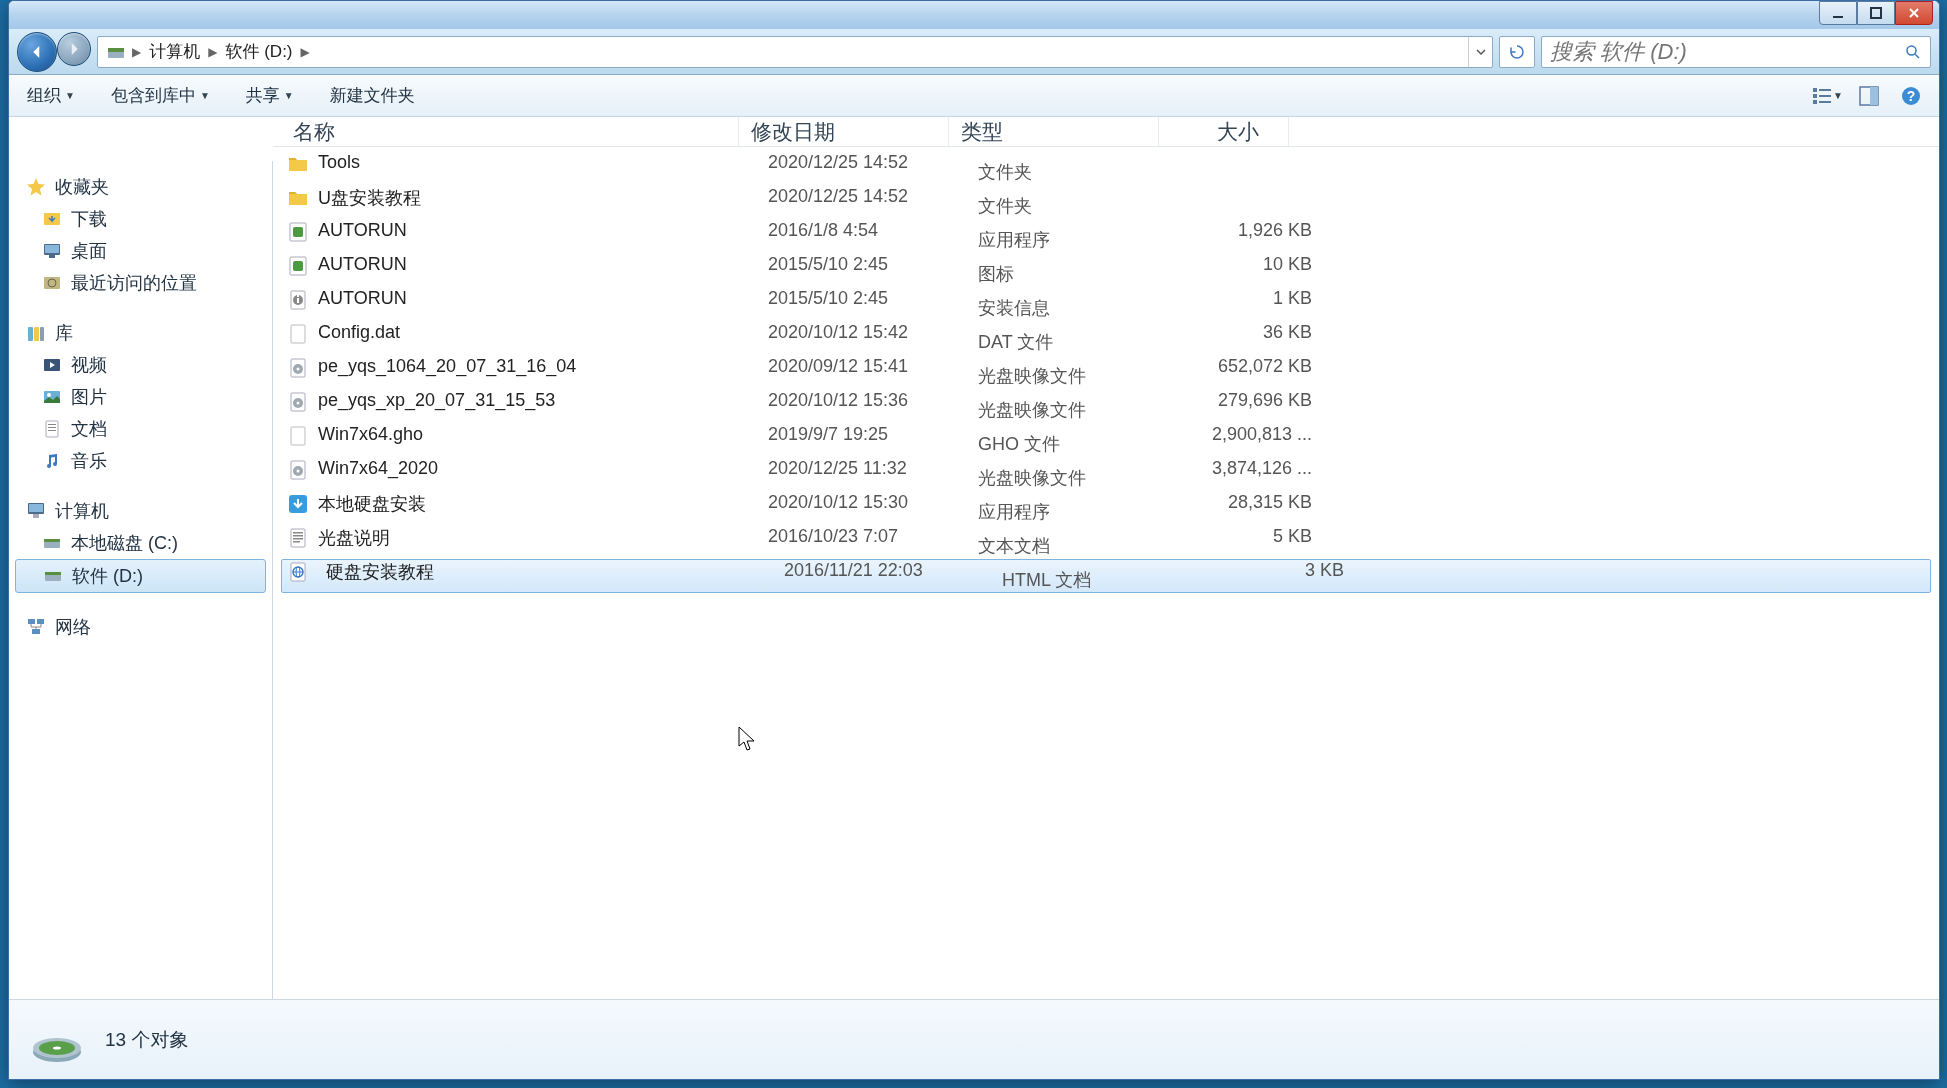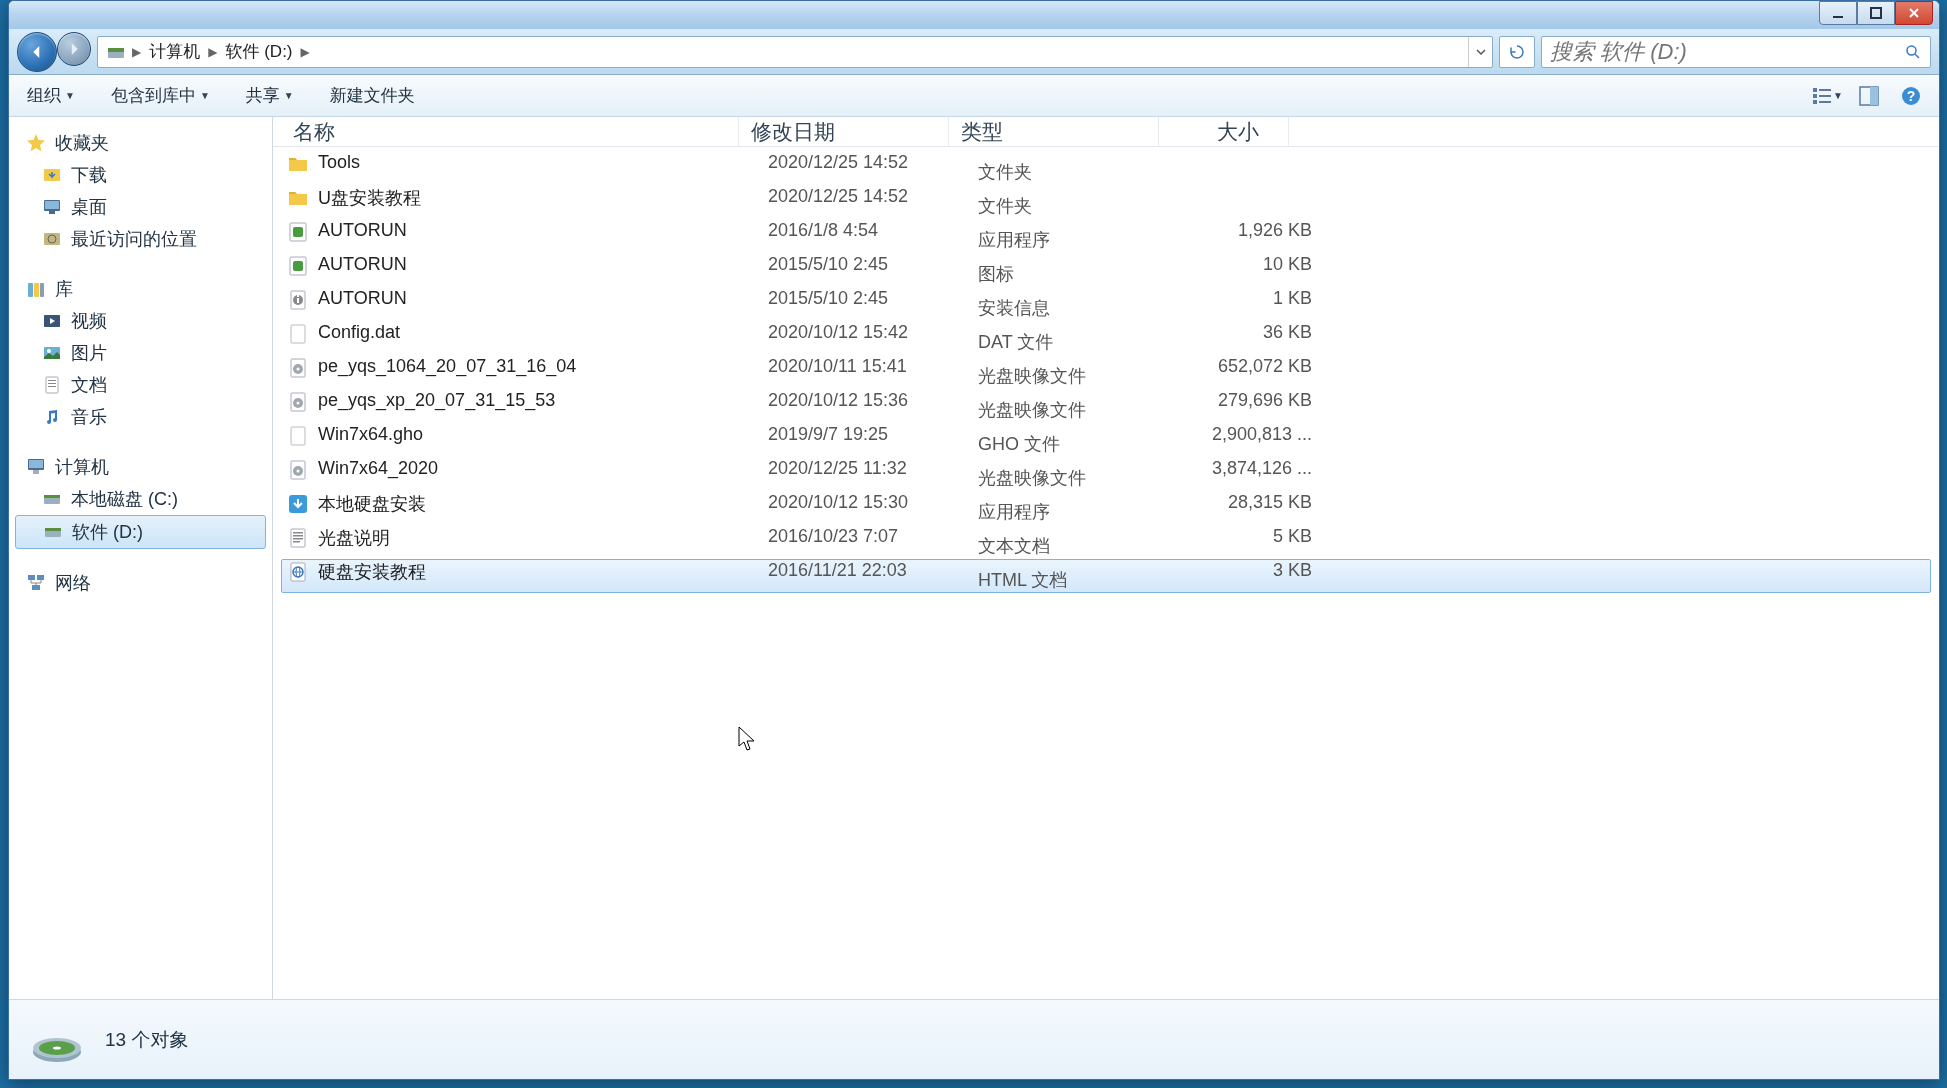--- a/index.html
+++ b/index.html
@@ -26,36 +26,36 @@
 .refresh-btn { width:36px; height:32px; display:flex; align-items:center; justify-content:center; border:1px solid #8aabc8; background:#fff; cursor:pointer; border-radius:2px;}
 .searchbox { width: 390px; height:32px; background:#fff; border:1px solid #8aabc8; display:flex; align-items:center; padding: 0 8px; border-radius:2px;}
 .searchbox input { flex:1; border:none; outline:none; font-size:22px; color:#888; font-style:italic; background:transparent;}
 .searchbox .search-icon { width:18px; height:18px;}
 .toolbar { height: 42px; background: linear-gradient(to bottom,#f7fbfd,#e5f0f8); border-bottom:1px solid #c5d6e5; display:flex; align-items:center; padding: 0 12px; gap: 24px;}
 .tb-btn { display:flex; align-items:center; gap:4px; font-size:17px; color:#234; cursor:pointer; padding: 4px 6px;}
 .tb-dd { font-size:10px; color:#345;}
 .tb-right { margin-left:auto; display:flex; align-items:center; gap:10px;}
 .tb-icon-btn { width:32px; height:28px; display:flex;align-items:center;justify-content:center; cursor:pointer;}
 .body-area { display:flex; height: calc(100% - 28px - 46px - 42px - 80px); }
-.sidebar { width: 264px; border-right:1px solid #d0d8e0; background:#fff; padding: 10px 0; overflow:auto;}
+.sidebar { width: 264px; border-right:1px solid #d0d8e0; background:#fff; padding: 10px 0; overflow:auto;margin-top:44px;}
 .side-group { margin-bottom: 18px;}
 .side-item { display:flex; align-items:center; gap:8px; padding: 4px 8px 4px 32px; font-size:18px; color:#234; cursor:pointer;}
 .side-header { padding-left:16px; font-size:18px; color:#234; display:flex; gap:8px; align-items:center; padding-top:4px; padding-bottom:4px;}
 .side-item.selected { background: linear-gradient(to bottom,#e5f1fb,#cce5f7); border:1px solid #7fb4e1; border-radius:3px; margin:0 6px; padding-left:26px;}
 .side-icon { width:22px; height:22px; display:inline-flex; align-items:center; justify-content:center; flex-shrink:0;}
 .file-area { flex:1; background:#fff; overflow:auto;}
 .file-header { display:flex; height:30px; border-bottom:1px solid #e0e6ec; align-items:center; padding-left: 8px;}
 .fh-col { font-size:21px; color:#345; padding-left: 12px; border-right:1px solid #e8ecef; height:100%; display:flex; align-items:center; cursor:pointer;}
 .col-name { width: 458px;}
 .col-date { width: 210px; text-align: right;}
 .col-type { width: 210px;}
 .col-size { width: 130px; justify-content:flex-end; padding-right:29px;}
 .file-list { padding: 4px 8px;}
 .file-row { display:flex; align-items:flex-start; height:34px; padding-left: 4px; cursor:pointer; border:1px solid transparent; border-radius:2px;}
-.file-row.selected { background: linear-gradient(to bottom,#eaf4fd,#d3e8fa); border:1px solid #7fb4e1;}
+.file-row.selected { background: linear-gradient(to bottom,#eaf4fd,#d3e8fa); border:1px solid #7fb4e1;gap:8px;}
 .file-icon { width:24px; height:24px; margin-right:8px; display:inline-flex; align-items:center; justify-content:center;}
 .cell { font-size:18px; color:#222;}
 .cell.name { width: 450px;}
 .cell.date { width: 210px; color:#555;}
 .cell.type { width: 210px; color:#555;margin-top:8px;}
 .cell.size { width: 124px; text-align:right; color:#555;}
 .statusbar { height:80px; border-top:1px solid #d0d8e0; background: linear-gradient(to bottom,#f4f9fd,#e8f2fa); display:flex; align-items:center; padding: 0 20px; gap: 20px;}
 .status-icon { width:56px; height:56px;}
 .status-text { font-size:19px; color:#234;}
 .cursor { position:absolute; left:738px; top:726px; pointer-events:none;}
@@ -401,21 +401,21 @@
           </div>
           <div class="file-row">
             <span class="file-icon">
               <svg width="22" height="22" viewBox="0 0 22 22">
                 <rect x="4" y="2" width="14" height="18" rx="1" fill="#fff" stroke="#aab"></rect>
                 <circle cx="11" cy="12" r="5" fill="#a0a8b0"></circle>
                 <circle cx="11" cy="12" r="1.5" fill="#fff"></circle>
               </svg>
             </span>
     <span class="cell name">pe_yqs_1064_20_07_31_16_04</span>
-    <span class="cell date">2020/10/11 15:41</span>
+    <span class="cell date">2020/09/12 15:41</span>
     <span class="cell type">光盘映像文件</span>
     <span class="cell size">652,072 KB</span>
           </div>
           <div class="file-row">
             <span class="file-icon">
               <svg width="22" height="22" viewBox="0 0 22 22">
                 <rect x="4" y="2" width="14" height="18" rx="1" fill="#fff" stroke="#aab"></rect>
                 <circle cx="11" cy="12" r="5" fill="#a0a8b0"></circle>
                 <circle cx="11" cy="12" r="1.5" fill="#fff"></circle>
               </svg>

